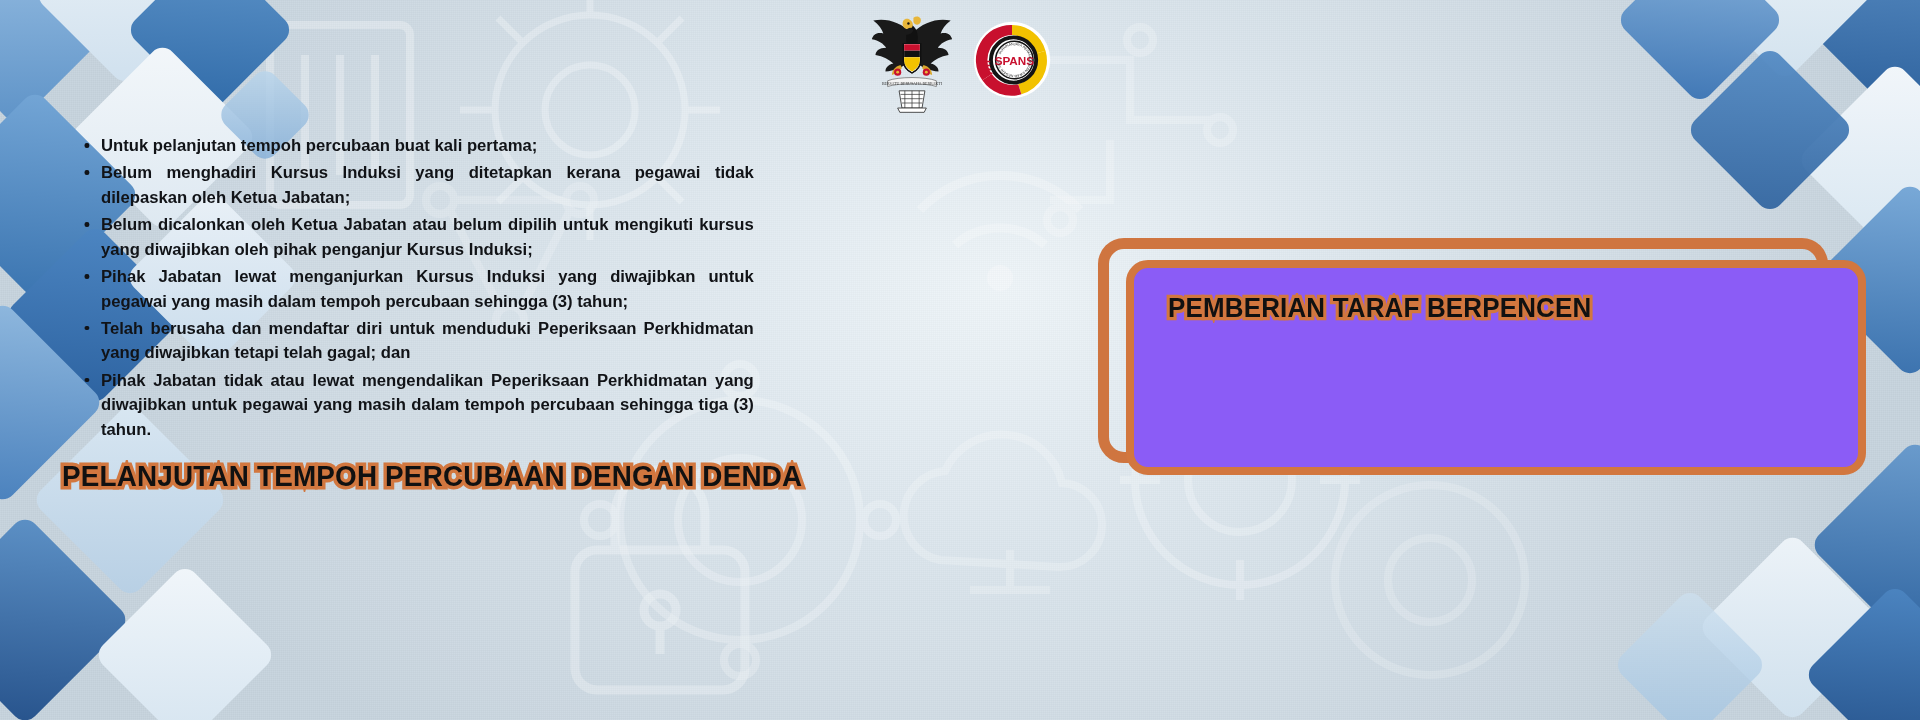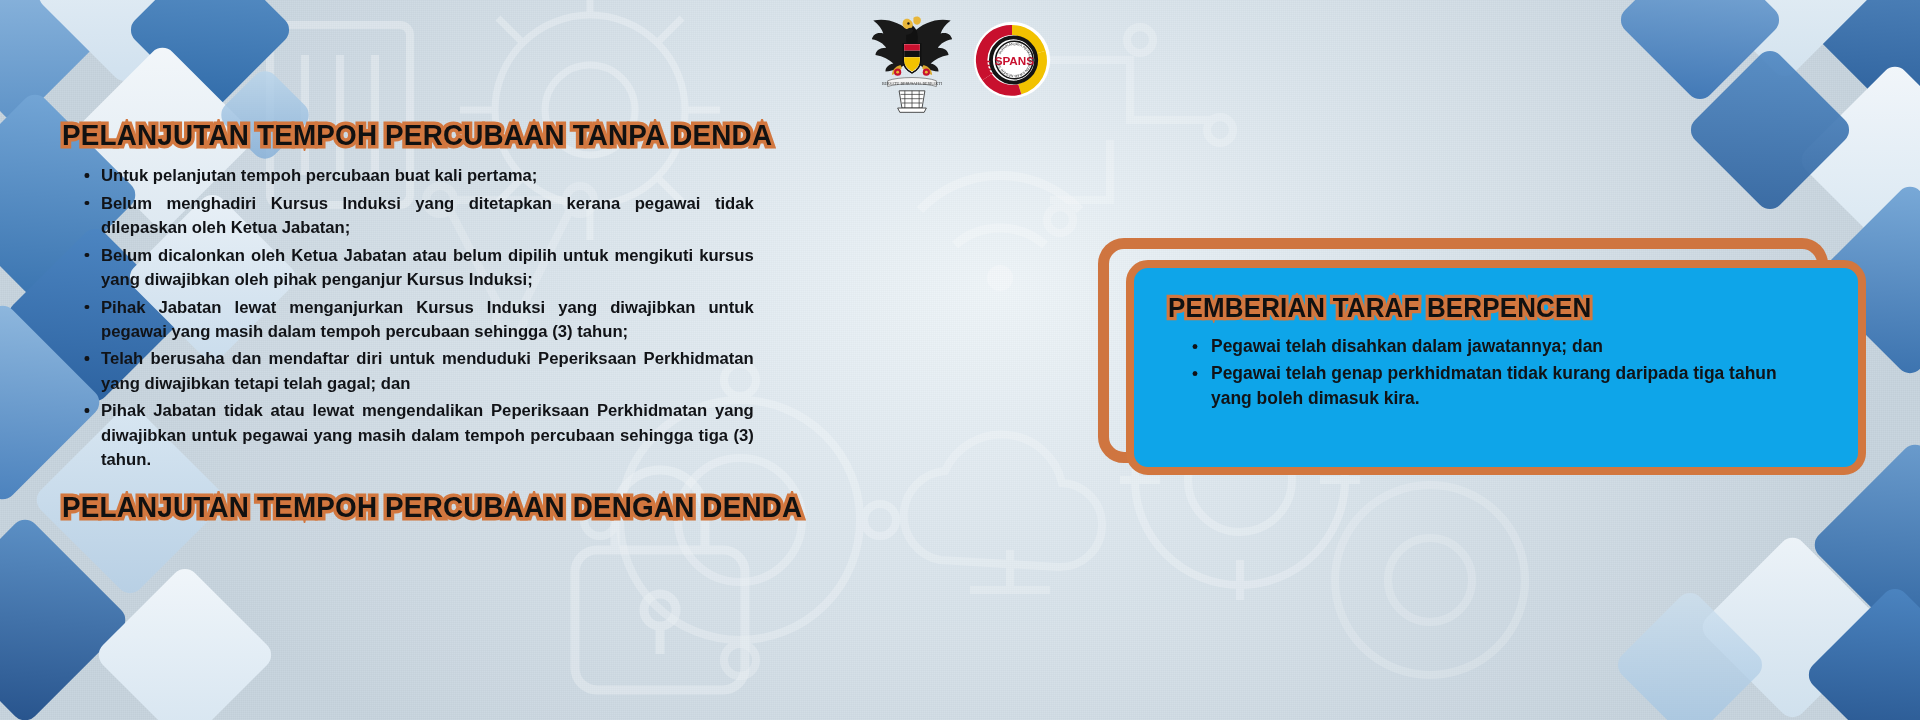--- a/index.html
+++ b/index.html
@@ -78,21 +78,21 @@
 
   
   .card-zone{position:absolute;left:1098px;top:238px;width:770px;height:240px;z-index:6;}
   .card-shadowbox{
     position:absolute;left:0;top:0;width:730px;height:225px;
     border:11px solid #cf7540;border-radius:26px;box-sizing:border-box;
     background:transparent;
   }
   .card{
     position:absolute;left:28px;top:22px;width:740px;height:215px;
-    background:#0ea5e9;border:8px solid #d2773f;border-radius:22px;
+    background:#8b5cf6;border:8px solid #d2773f;border-radius:22px;
     box-sizing:border-box;
     padding:26px 30px 20px 34px;
   }
   .card .section-title{font-size:27px;-webkit-text-stroke:6.5px #d2773f;}
   .card ul.bullets{margin-top:12px;padding-left:30px;}
   .card ul.bullets li{font-size:18px;line-height:1.38;margin-bottom:2px;text-align:left;}
   .card ul.bullets li::before{left:-19px;top:10px;width:5px;height:5px;}
 </style>
 </head>
 <body>
@@ -257,43 +257,36 @@
       </text>
 
       <g stroke="#c8102e" stroke-width="2">
         <path d="M14 52 h8 M14 57 h8 M15 62 h8 M17 67 h8"></path>
       </g>
     </svg>
   </div>
 
   <div class="left-col">
 
-    <div class="title-wrap">
-      <span class="section-title">PELANJUTAN TEMPOH PERCUBAAN TANPA DENDA</span>
-    </div>
 
     <ul class="bullets">
       <li>Untuk pelanjutan tempoh percubaan buat kali pertama;</li>
       <li>Belum menghadiri Kursus Induksi yang ditetapkan kerana pegawai tidak dilepaskan oleh Ketua Jabatan;</li>
       <li>Belum dicalonkan oleh Ketua Jabatan atau belum dipilih untuk mengikuti kursus yang diwajibkan oleh pihak penganjur Kursus Induksi;</li>
       <li>Pihak Jabatan lewat menganjurkan Kursus Induksi yang diwajibkan untuk pegawai yang masih dalam tempoh percubaan sehingga (3) tahun;</li>
       <li>Telah berusaha dan mendaftar diri untuk menduduki Peperiksaan Perkhidmatan yang diwajibkan tetapi telah gagal; dan</li>
       <li>Pihak Jabatan tidak atau lewat mengendalikan Peperiksaan Perkhidmatan yang diwajibkan untuk pegawai yang masih dalam tempoh percubaan sehingga tiga (3) tahun.</li>
     </ul>
 
     <div class="title-wrap second">
       <span class="section-title">PELANJUTAN TEMPOH PERCUBAAN DENGAN DENDA</span>
     </div>
 
   </div>
 
   <div class="card-zone">
     <div class="card-shadowbox"></div>
     <div class="card">
       <span class="section-title">PEMBERIAN TARAF BERPENCEN</span>
-      <ul class="bullets">
-        <li>Pegawai telah disahkan dalam jawatannya; dan</li>
-        <li>Pegawai telah genap perkhidmatan tidak kurang daripada tiga tahun yang boleh dimasuk kira.</li>
-      </ul>
     </div>
   </div>
 
 </div>
 
 </body></html>

